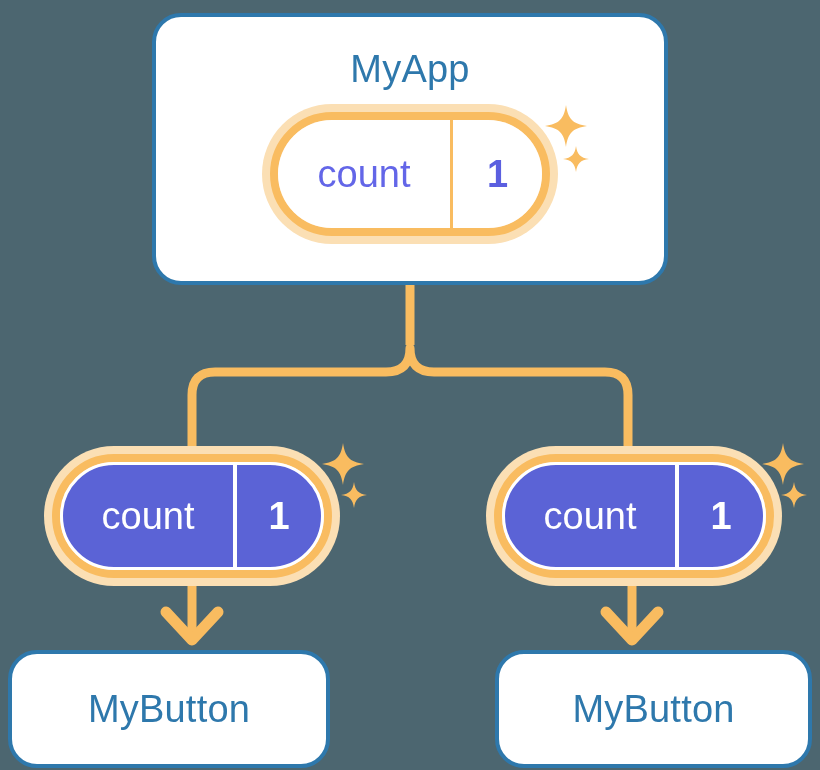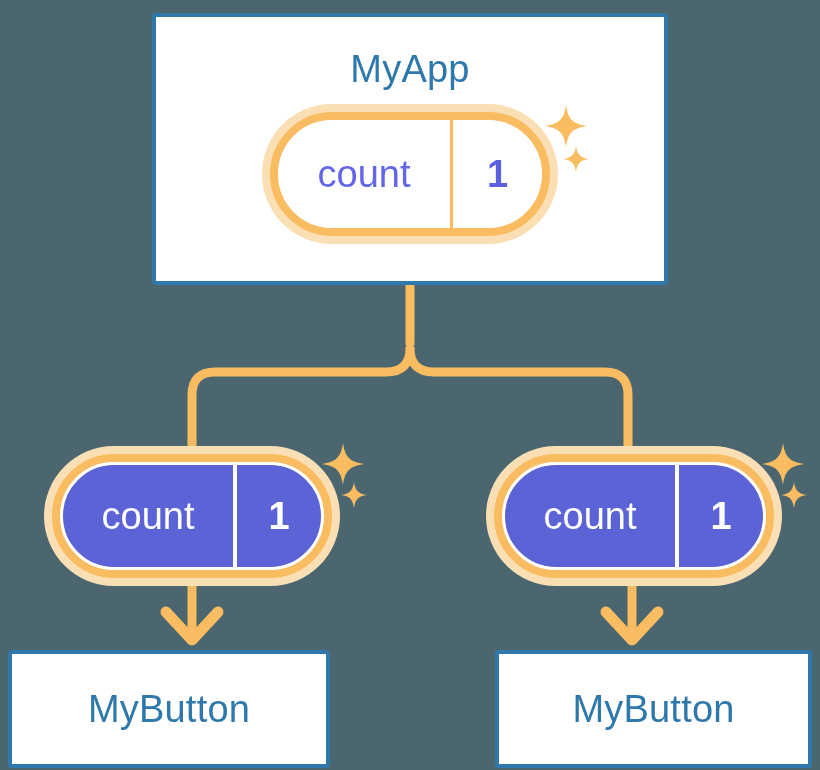--- a/index.html
+++ b/index.html
@@ -24,21 +24,21 @@
     top: 0;
     width: 820px;
     height: 770px;
   }
 
   
   .card {
     position: absolute;
     background: #ffffff;
     border: 4px solid #2e78ac;
-    border-radius: 4px;
+    border-radius: 29px;
     box-sizing: border-box;
     display: flex;
     flex-direction: column;
     align-items: center;
     text-align: center;
   }
   .card-title {
     color: #2e78ac;
     font-size: 38px;
     font-weight: 500;

